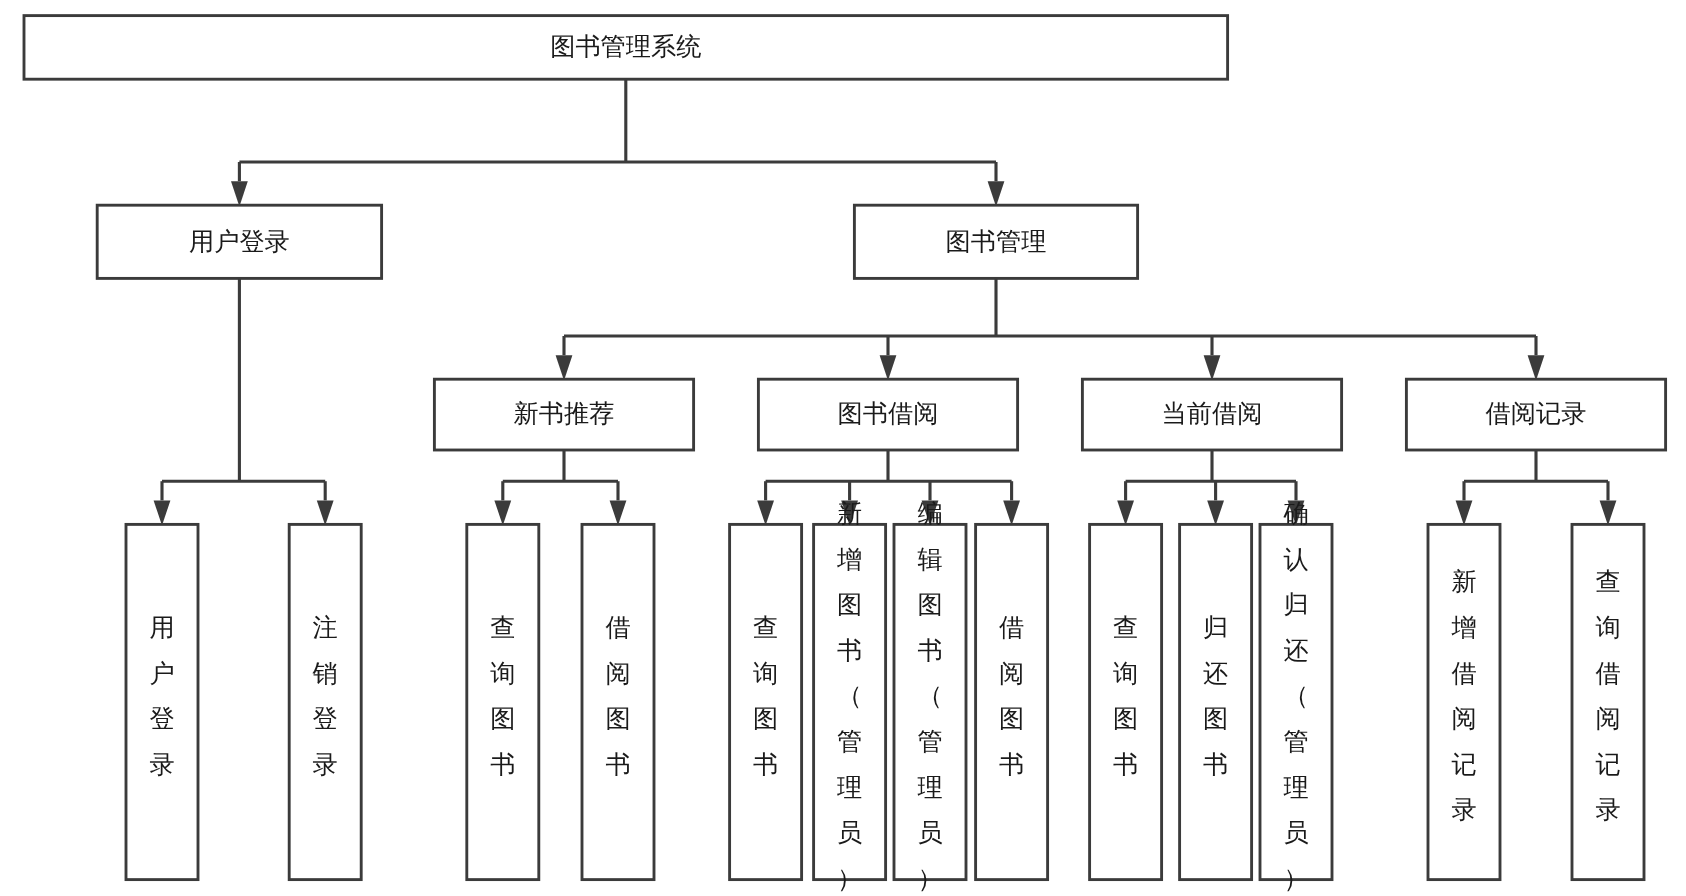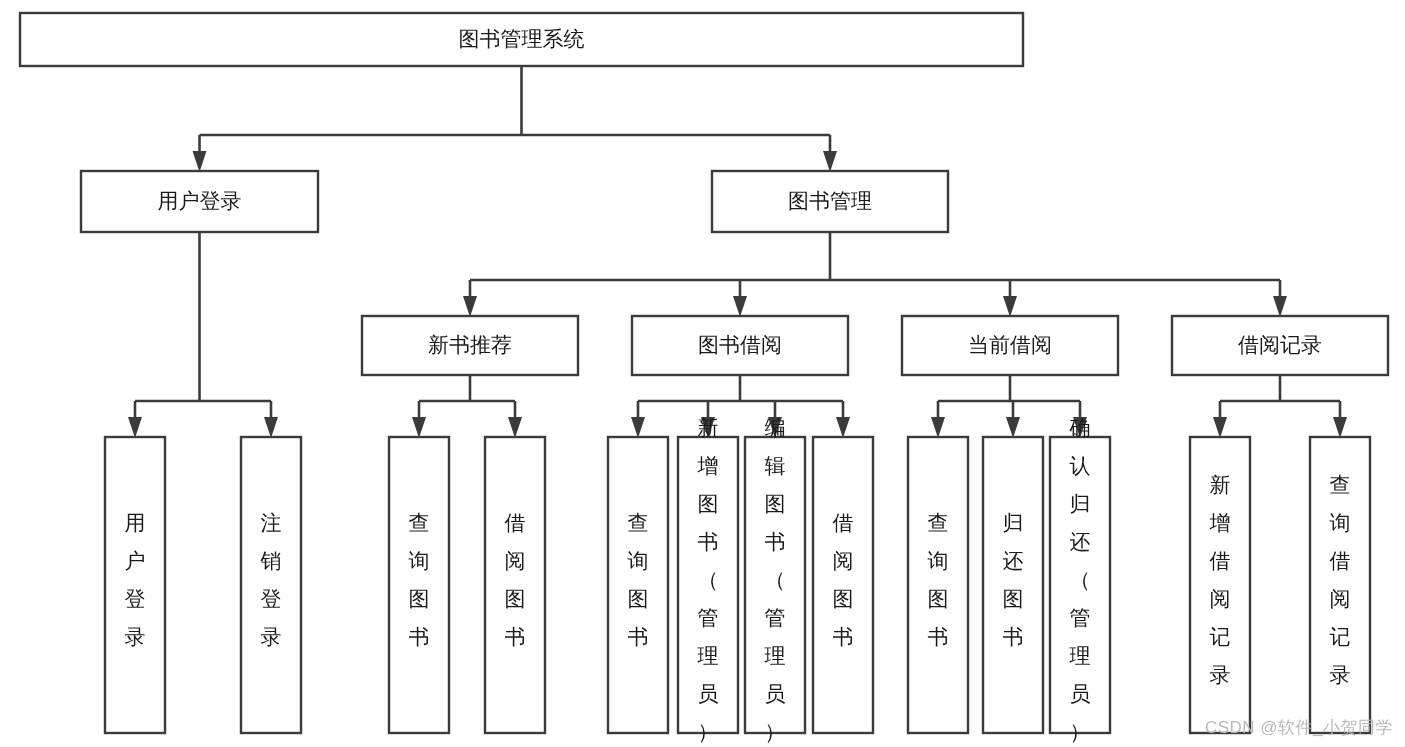--- a/index.html
+++ b/index.html
@@ -199,14 +199,13 @@
         <g>
           <rect class="node-box" x="1190" y="437" width="60" height="296"></rect>
           <text class="node-label-v" x="1220" y="492"><tspan x="1220" dy="0">新</tspan><tspan x="1220" dy="38">增</tspan><tspan x="1220" dy="38">借</tspan><tspan x="1220" dy="38">阅</tspan><tspan x="1220" dy="38">记</tspan><tspan x="1220" dy="38">录</tspan></text>
         </g>
         <g>
           <rect class="node-box" x="1310" y="437" width="60" height="296"></rect>
           <text class="node-label-v" x="1340" y="492"><tspan x="1340" dy="0">查</tspan><tspan x="1340" dy="38">询</tspan><tspan x="1340" dy="38">借</tspan><tspan x="1340" dy="38">阅</tspan><tspan x="1340" dy="38">记</tspan><tspan x="1340" dy="38">录</tspan></text>
         </g>
       </g>
   </svg>
-  <div class="watermark">CSDN @软件_小贺同学</div>
 </div>
 
 </body></html>

